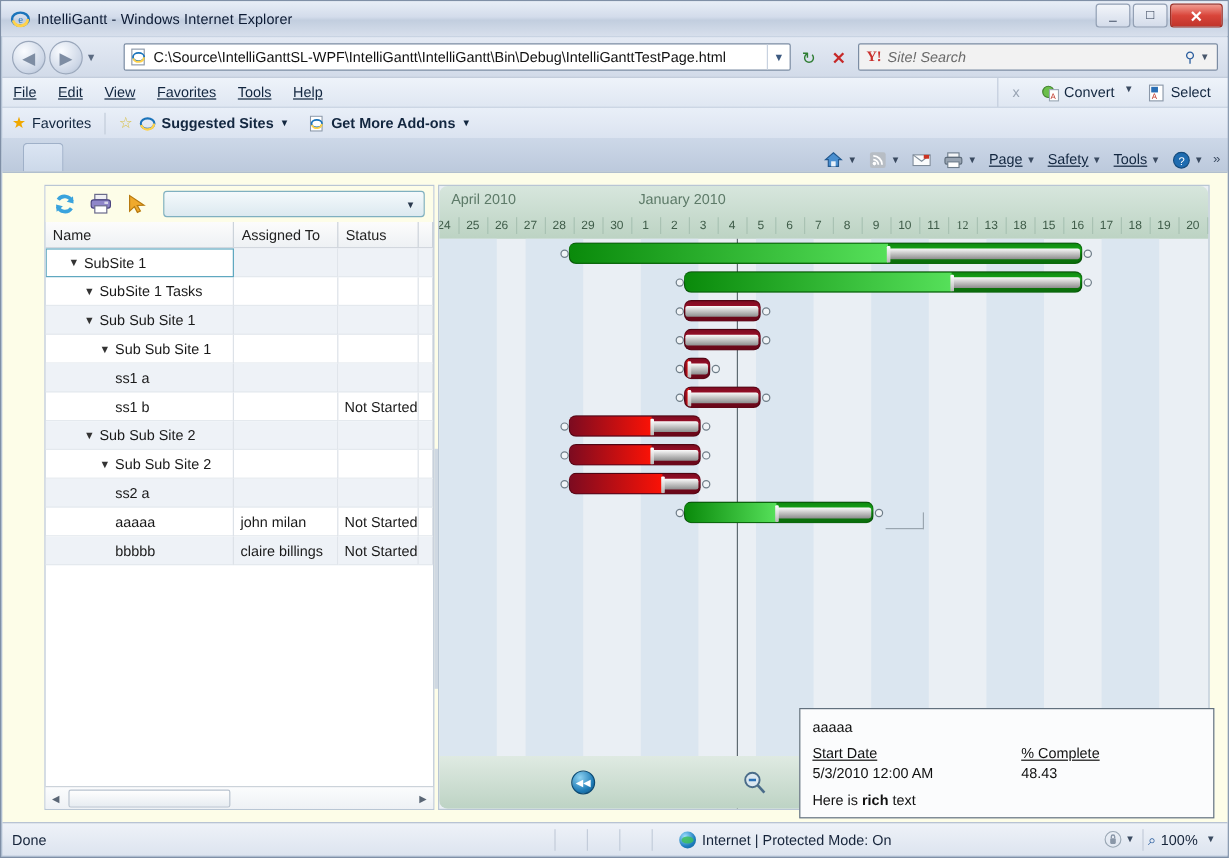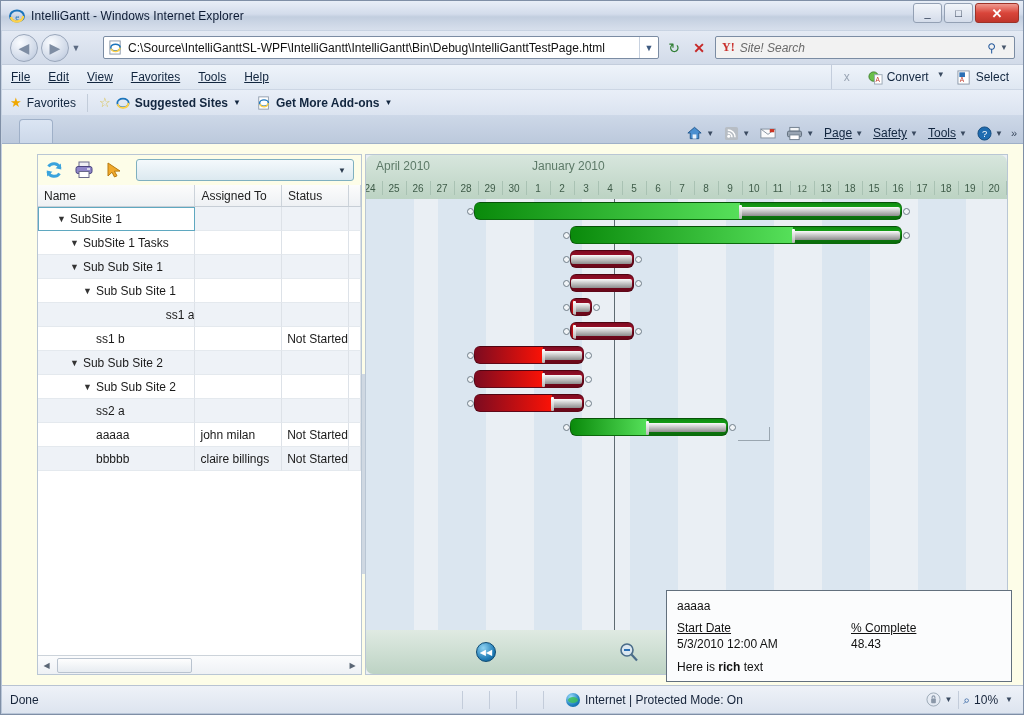--- a/index.html
+++ b/index.html
@@ -484,21 +484,21 @@
                 <div class="col-assigned cellpad">
                   <span></span>
                 </div>
                 <div class="col-status cellpad">
                   <span></span>
                 </div>
                 <div class="col-extra"></div>
               </div>
               <div class="grow alt">
                 <div class="col-name">
-                  <span class="namewrap" style="padding-left:58px;justify-content:flex-end;">
+                  <span class="namewrap" style="padding-left:58px;">
                     <span>ss1 a</span>
                   </span>
                 </div>
                 <div class="col-assigned cellpad">
                   <span></span>
                 </div>
                 <div class="col-status cellpad">
                   <span></span>
                 </div>
                 <div class="col-extra"></div>
@@ -830,19 +830,19 @@
     <div id="sb-right">
       <svg width="15" height="15" viewBox="0 0 16 16">
         <circle cx="8" cy="8" r="7" fill="none" stroke="#9aa7b4"></circle>
         <rect x="5.5" y="7" width="5" height="5" rx="1" fill="#8a97a8"></rect>
         <path d="M6.5 7 V5.6 a1.5 1.5 0 0 1 3 0 V7" fill="none" stroke="#8a97a8" stroke-width="1.2"></path>
       </svg>
       <span class="sb-dd">▼</span>
       <div class="sb-sep"></div>
       <div id="sb-zoom">
         <span class="zoomglass">⌕</span>
-        <span>10%</span>
+        <span>100%</span>
         <span class="sb-dd">▼</span>
       </div>
     </div>
   </div>
 
 </div>
 
 </body></html>

